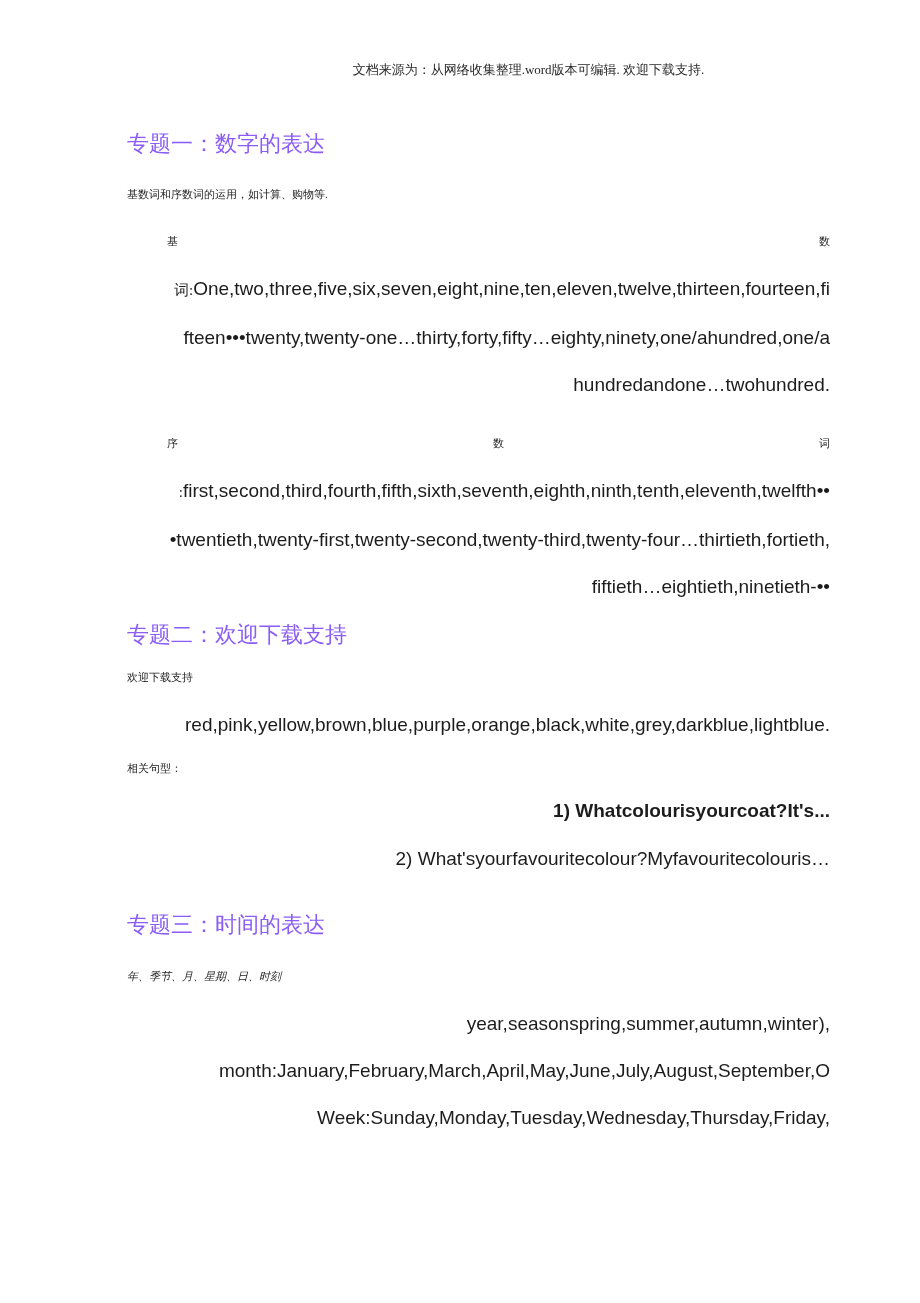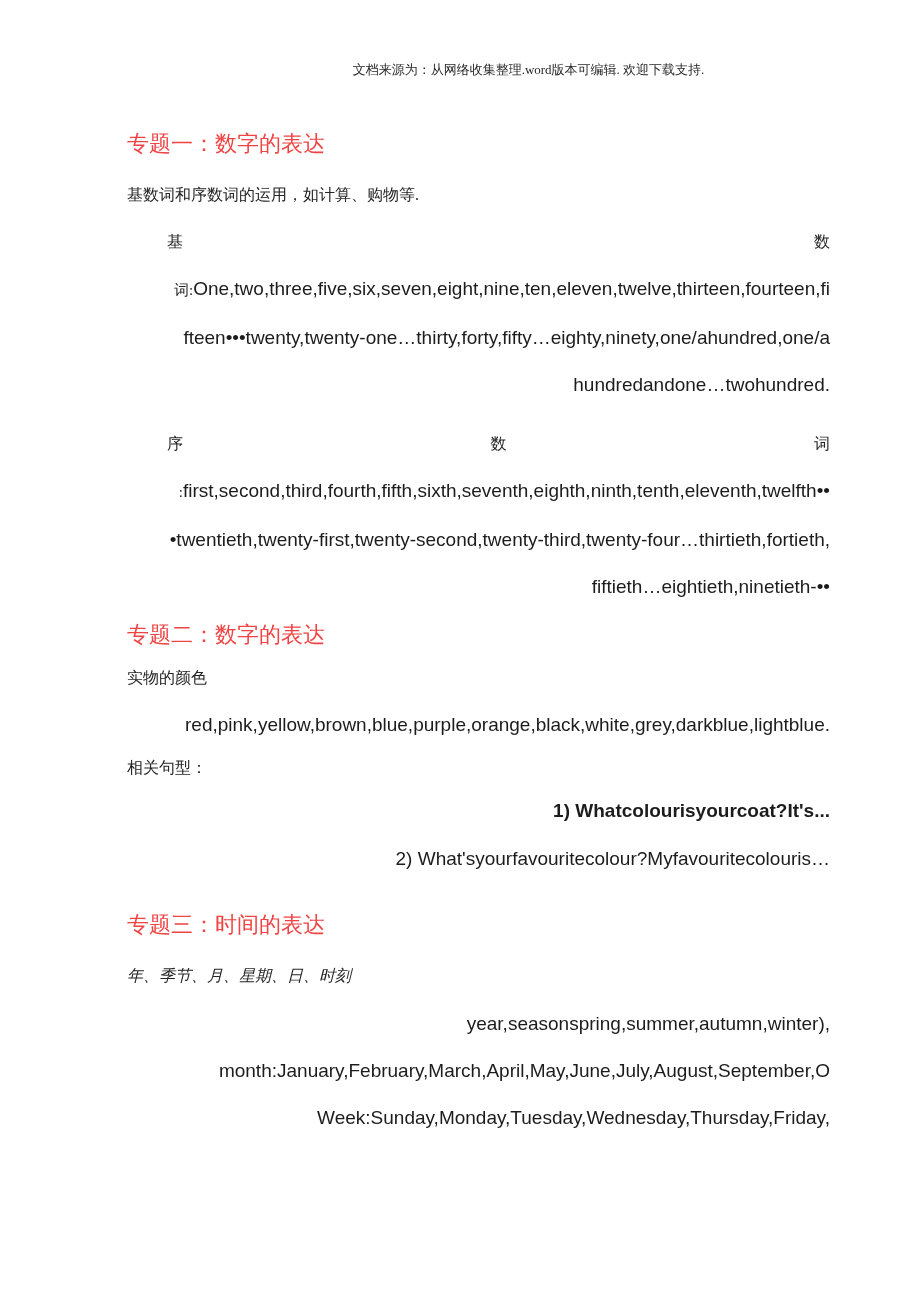--- a/index.html
+++ b/index.html
@@ -13,21 +13,21 @@
     height: 1303px;
     background: #ffffff;
     color: #1b1b1b;
     box-sizing: border-box;
     padding: 58px 90px 0 127px;
     overflow: hidden;
   }
   
   .cn {
     font-family: "Liberation Serif", "DejaVu Serif", serif;
-    font-size: 16px;
+    font-size: 11px;
     color: #252525;
   }
   
   .en {
     font-family: "Liberation Sans", "DejaVu Sans", sans-serif;
     font-size: 19px;
     color: #1c1c1c;
     text-align: right;
   }
   .header-note {
@@ -35,21 +35,21 @@
     font-size: 13px;
     color: #2a2a2a;
     text-align: center;
     padding-left: 100px;
     line-height: 24px;
   }
   .sec-title {
     font-family: "Liberation Serif", "DejaVu Serif", serif;
     font-size: 22px;
     font-weight: normal;
-    color: #ef4444;
+    color: #8b5cf6;
     line-height: 30px;
     margin: 0;
   }
   .t1 { margin-top: 47px; }
   .t2 { margin-top: 10px; }
   .t3 { margin-top: 26px; }
   .line { line-height: 47px; white-space: nowrap; }
   .intro { margin-top: 12px; }
   
   .spread {
@@ -99,23 +99,23 @@
     <span>数</span>
     <span>词</span>
   </div>
 
   <div class="en line"><span class="prefix-cn">:</span><span>first,second,third,fourth,fifth,sixth,seventh,eighth,ninth,tenth,eleventh,twelfth••</span></div>
 
   <div class="en line">•twentieth,twenty-first,twenty-second,twenty-third,twenty-four…thirtieth,fortieth,</div>
 
   <div class="en line">fiftieth…eightieth,ninetieth-••</div>
 
-  <h1 class="sec-title t2">专题二：数字的表达</h1>
+  <h1 class="sec-title t2">专题二：欢迎下载支持</h1>
 
-  <div class="cn line sub-gap">实物的颜色</div>
+  <div class="cn line sub-gap">欢迎下载支持</div>
 
   <div class="en line">red,pink,yellow,brown,blue,purple,orange,black,white,grey,darkblue,lightblue.</div>
 
   <div class="cn line patterns-label">相关句型：</div>
 
   <div class="en line pattern-1">1) Whatcolourisyourcoat?It's...</div>
 
   <div class="en line pattern-2">2) What'syourfavouritecolour?Myfavouritecolouris…</div>
 
   <h1 class="sec-title t3">专题三：时间的表达</h1>

